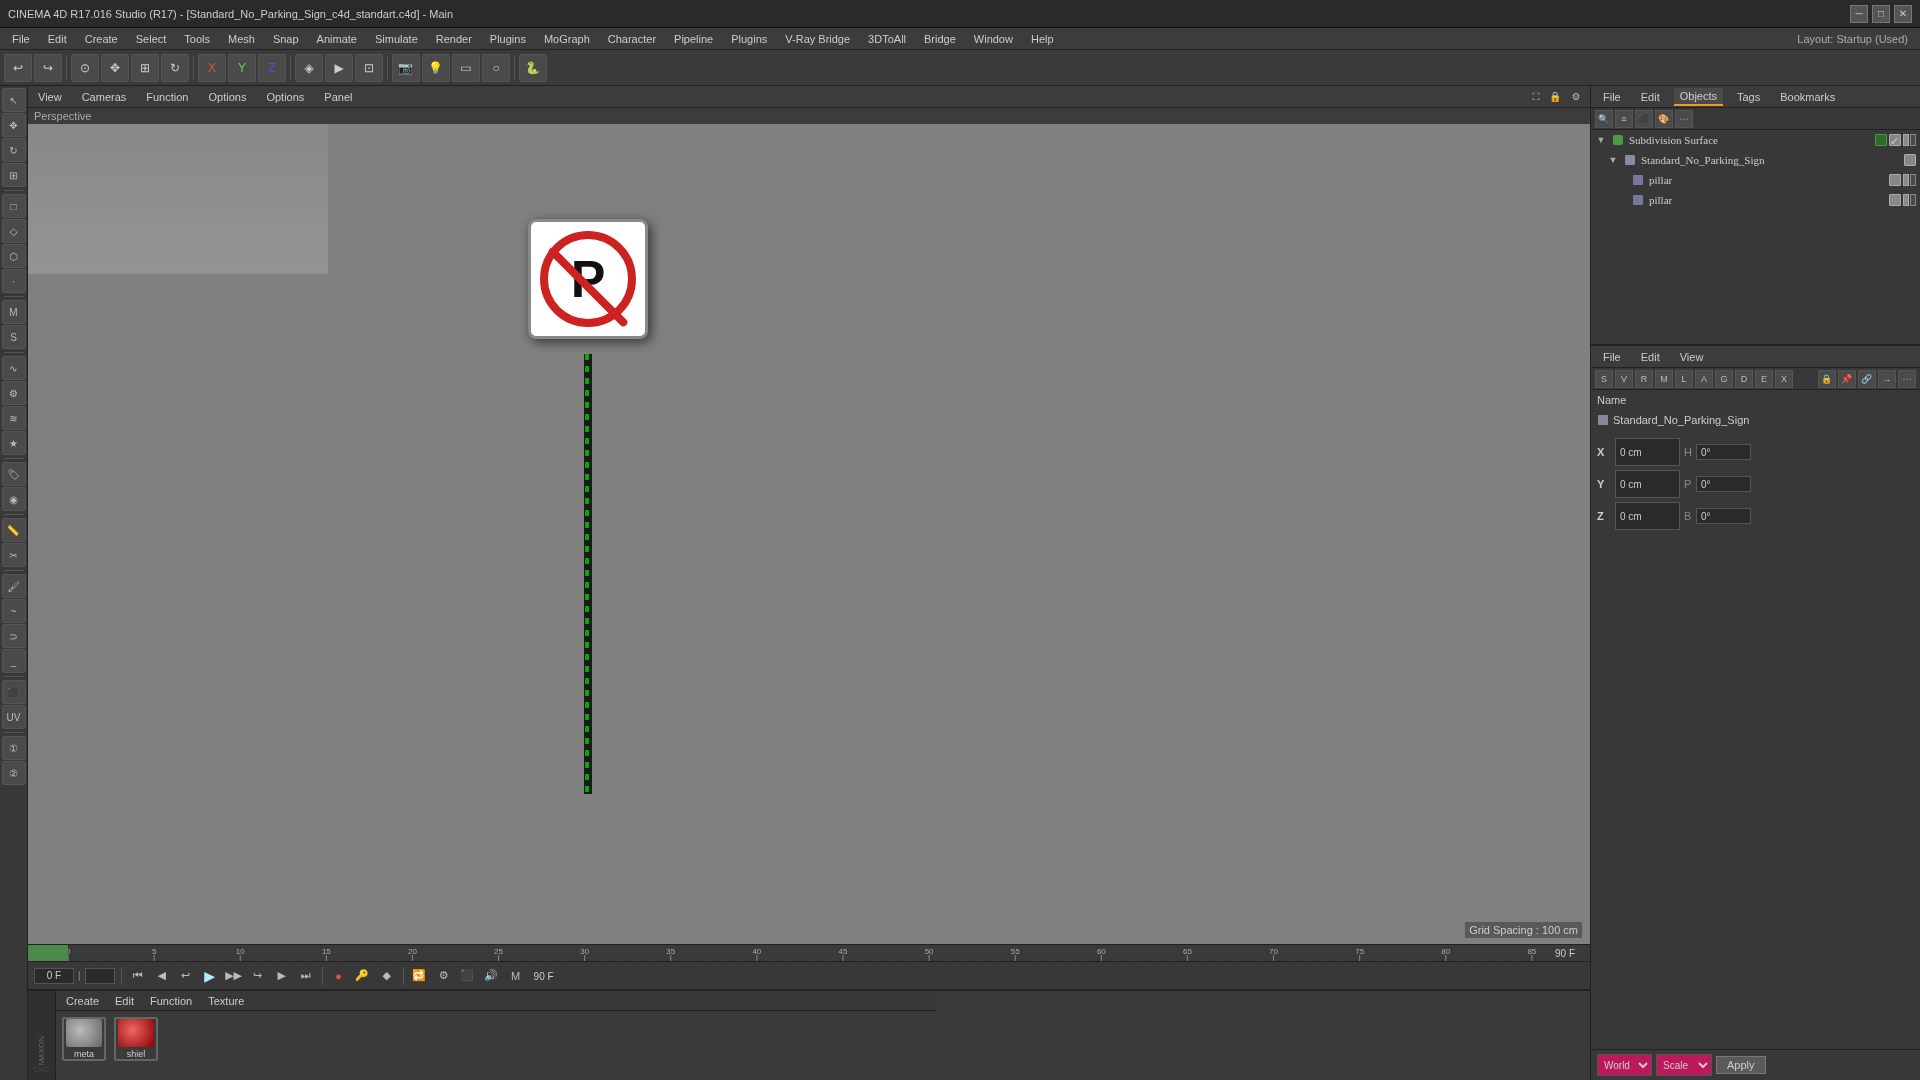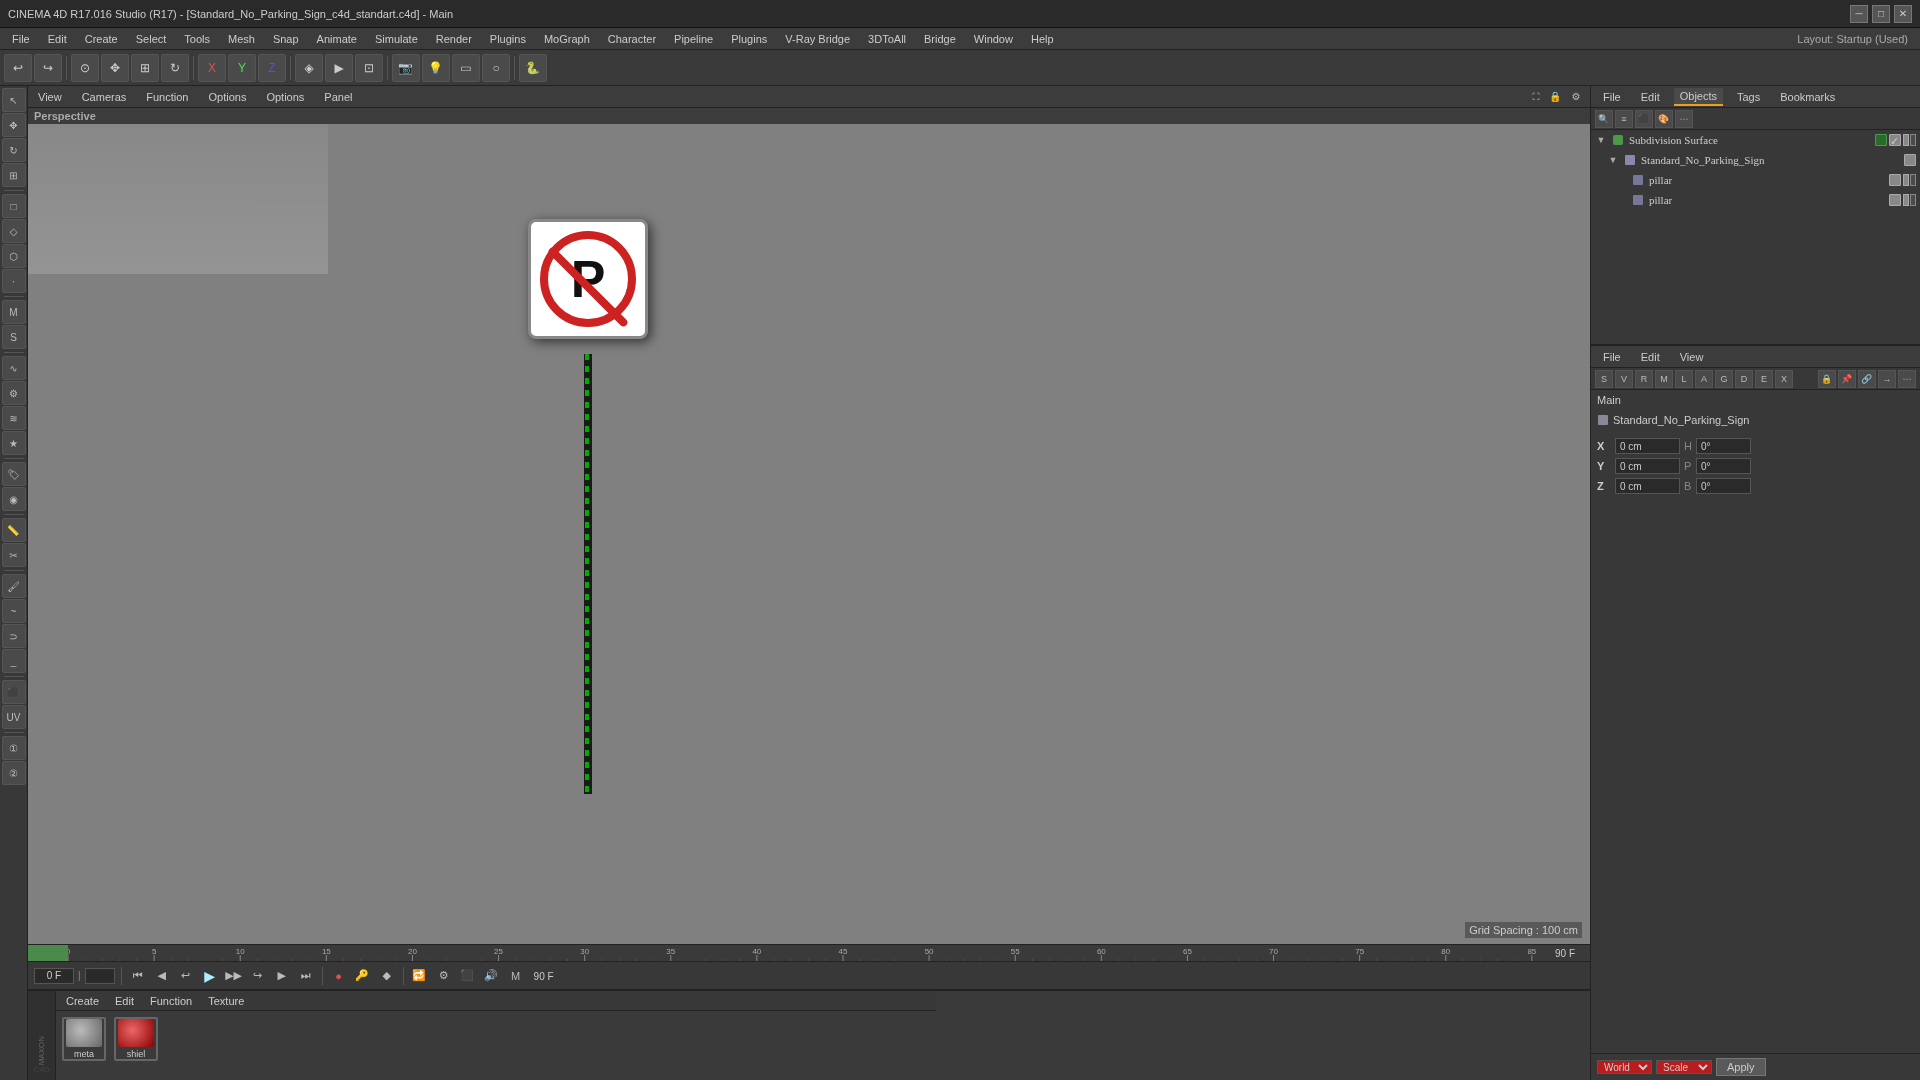--- a/index.html
+++ b/index.html
@@ -54,21 +54,21 @@
     
     #viewport-topbar {
       height: 22px; background: #3c3c3c; display: flex; align-items: center; padding: 0 6px; gap: 12px;
       border-bottom: 1px solid #222;
     }
     .vp-menu { font-size: 11px; color: #ccc; cursor: pointer; padding: 2px 4px; }
     .vp-icons { margin-left: auto; display: flex; gap: 4px; align-items: center; }
     .vp-icon-btn { width: 16px; height: 16px; cursor: pointer; display: flex; align-items: center; justify-content: center; font-size: 10px; color: #bbb; }
 
     
-    #viewport-label { font-size: 11px; color: #aaa; padding: 2px 6px; background: #3c3c3c; font-weight: bold; }
+    #viewport-label { font-size: 11px; color: #aaa; padding: 2px 6px; background: #3c3c3c; }
 
     
     #viewport-3d {
       flex: 1; background: #808080; position: relative; overflow: hidden;
     }
 
     
     #ground-grid { position: absolute; inset: 0; }
 
     
@@ -127,25 +127,25 @@
     .obj-expand { width: 12px; height: 12px; display: flex; align-items: center; justify-content: center; font-size: 9px; color: #aaa; }
     .obj-icon { width: 14px; height: 14px; display: flex; align-items: center; justify-content: center; }
     .obj-name { flex: 1; font-size: 11px; color: #ccc; font-family: Liberation Serif, serif; }
     .obj-badges { display: flex; gap: 2px; margin-left: auto; }
     .obj-badge { width: 12px; height: 12px; border-radius: 1px; }
 
     
     #right-panel-bottom { flex: 1; display: flex; flex-direction: column; }
     .coord-row { display: flex; align-items: center; gap: 4px; margin-bottom: 4px; }
     .coord-label { width: 14px; font-size: 11px; color: #ccc; font-weight: bold; }
-    .coord-input { width: 70px; height: 16px; background: #2a2a2a; border: 1px solid #555; color: #ccc; font-size: 10px; padding: 0 4px; }
+    .coord-input { width: 70px; height: 28px; background: #2a2a2a; border: 1px solid #555; color: #ccc; font-size: 10px; padding: 0 4px; }
     .coord-sub-label { width: 8px; font-size: 11px; color: #888; }
     .coord-input-sm { width: 50px; height: 16px; background: #2a2a2a; border: 1px solid #555; color: #ccc; font-size: 10px; padding: 0 4px; }
     #coord-footer { display: flex; align-items: center; gap: 4px; padding: 4px 6px; border-top: 1px solid #222; }
-    .coord-dropdown { height: 14px; background: #b91c1c; border: 1px solid #555; color: #ccc; font-size: 10px; padding: 0 2px; cursor: pointer; }
+    .coord-dropdown { height: 22px; background: #be185d; border: 1px solid #555; color: #ccc; font-size: 10px; padding: 0 2px; cursor: pointer; }
     .coord-apply-btn { height: 18px; padding: 0 10px; background: #5a5a5a; border: 1px solid #777; color: #ccc; font-size: 11px; cursor: pointer; }
 
     
     #obj-bottom-topbar { height: 22px; background: #3c3c3c; display: flex; align-items: center; padding: 0 6px; gap: 8px; border-bottom: 1px solid #222; }
     #obj-bottom-toolbar { height: 22px; background: #383838; display: flex; align-items: center; padding: 0 4px; gap: 2px; border-bottom: 1px solid #222; }
     #obj-bottom-body { padding: 4px 6px; }
     .obj-bottom-item { display: flex; align-items: center; height: 20px; gap: 4px; cursor: pointer; }
 
     
     #maxon-area {
@@ -649,21 +649,21 @@
         <div style="margin-left:auto; display:flex; gap:2px;">
           <div class="rp-tool-btn">🔒</div>
           <div class="rp-tool-btn">📌</div>
           <div class="rp-tool-btn">🔗</div>
           <div class="rp-tool-btn">→</div>
           <div class="rp-tool-btn">⋯</div>
         </div>
       </div>
       <div id="obj-bottom-body">
         <div style="font-size:11px; color:#ccc; padding-bottom:4px;">
-          <span>Main</span>
+          <span>Name</span>
         </div>
         <div class="obj-bottom-item">
           <div style="width:12px; height:12px;">
             <svg width="12" height="12" xmlns="http://www.w3.org/2000/svg">
                 <rect x="1" y="1" width="10" height="10" fill="#888899" rx="1"></rect>
               </svg>
           </div>
           <span style="font-size:11px; color:#ccc;">Standard_No_Parking_Sign</span>
         </div>
       </div>

